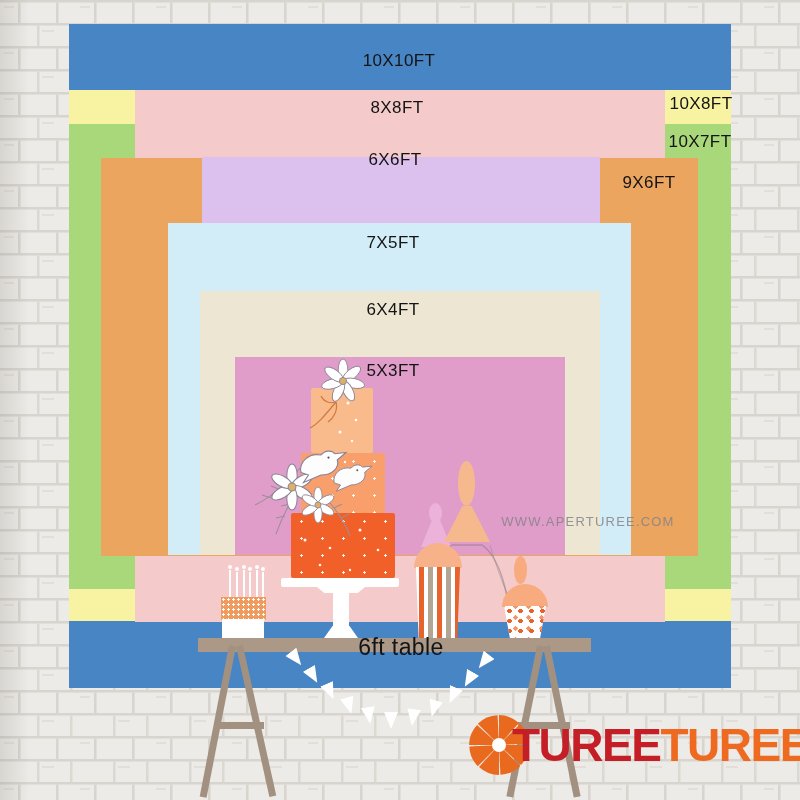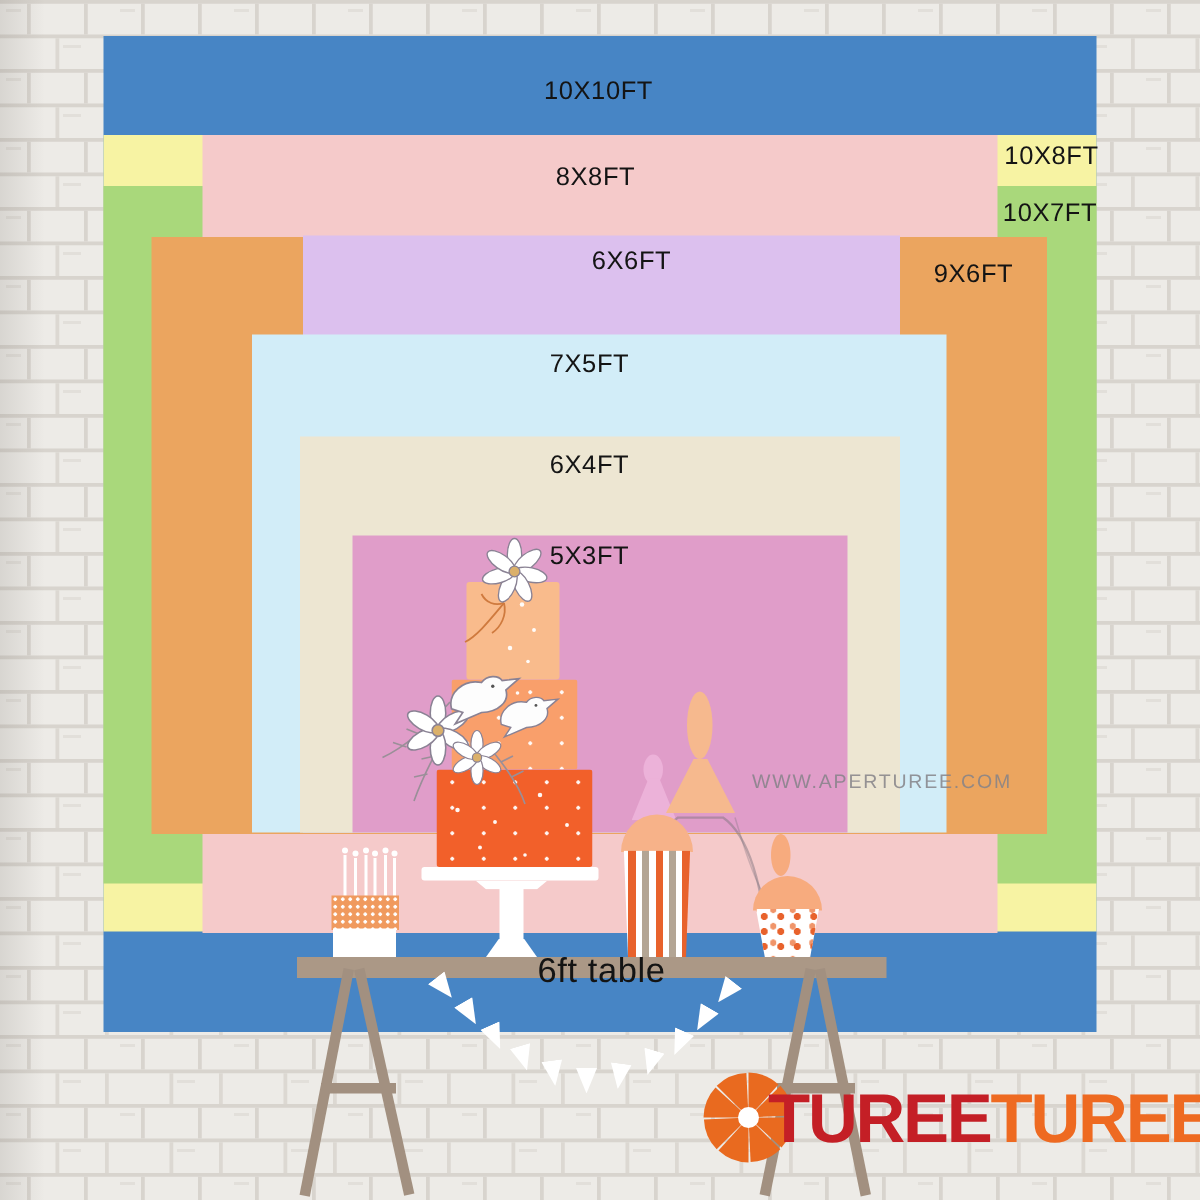--- a/index.html
+++ b/index.html
@@ -13,23 +13,23 @@
   #bd-10x7{left:69px;top:124px;width:662px;height:465px;background:#a9d87b;}
   #bd-8x8{left:135px;top:90px;width:530px;height:532px;background:#f5caca;}
   #bd-9x6{left:101px;top:158px;width:597px;height:398px;background:#eba55f;}
   #bd-6x6{left:202px;top:157px;width:398px;height:398px;background:#dcc0ee;}
   #bd-7x5{left:168px;top:223px;width:463px;height:332px;background:#d2edf8;}
   #bd-6x4{left:200px;top:291px;width:400px;height:264px;background:#ede6d2;}
   #bd-5x3{left:235px;top:357px;width:330px;height:198px;background:#e09dc9;}
   
   .lbl{position:absolute;transform:translate(-50%,-50%);font-size:17px;
     color:#141414;letter-spacing:.4px;white-space:nowrap;}
-  #L10x10{left:399px;top:61px;}  #L8x8{left:397px;top:108px;margin-top:10px;}
+  #L10x10{left:399px;top:61px;}  #L8x8{left:397px;top:108px;}
   #L10x8{left:701px;top:104px;text-align:right;}  #L10x7{left:700px;top:142px;}
-  #L6x6{left:395px;top:174px;margin-left:26px;}   #L9x6{left:649px;top:183px;}
+  #L6x6{left:395px;top:160px;}   #L9x6{left:649px;top:183px;}
   #L7x5{left:393px;top:243px;}   #L6x4{left:393px;top:310px;}
   #L5x3{left:393px;top:371px;}
   #Ltable{left:401px;top:647px;font-size:23px;}
   
   .ghost{position:absolute;}
   #ghostA-knob{left:429px;top:503px;width:13px;height:20px;border-radius:50%;background:#ecb2d9;}
   #ghostA-lid{left:421px;top:519px;width:30px;height:28px;background:#ecb2d9;
     clip-path:polygon(0 100%,38% 0,62% 0,100% 100%);}
   #ghostB-knob{left:458px;top:461px;width:17px;height:45px;border-radius:50%;background:#f6b98e;}
   #ghostB-lid{left:444px;top:506px;width:46px;height:36px;background:#f6b98e;

